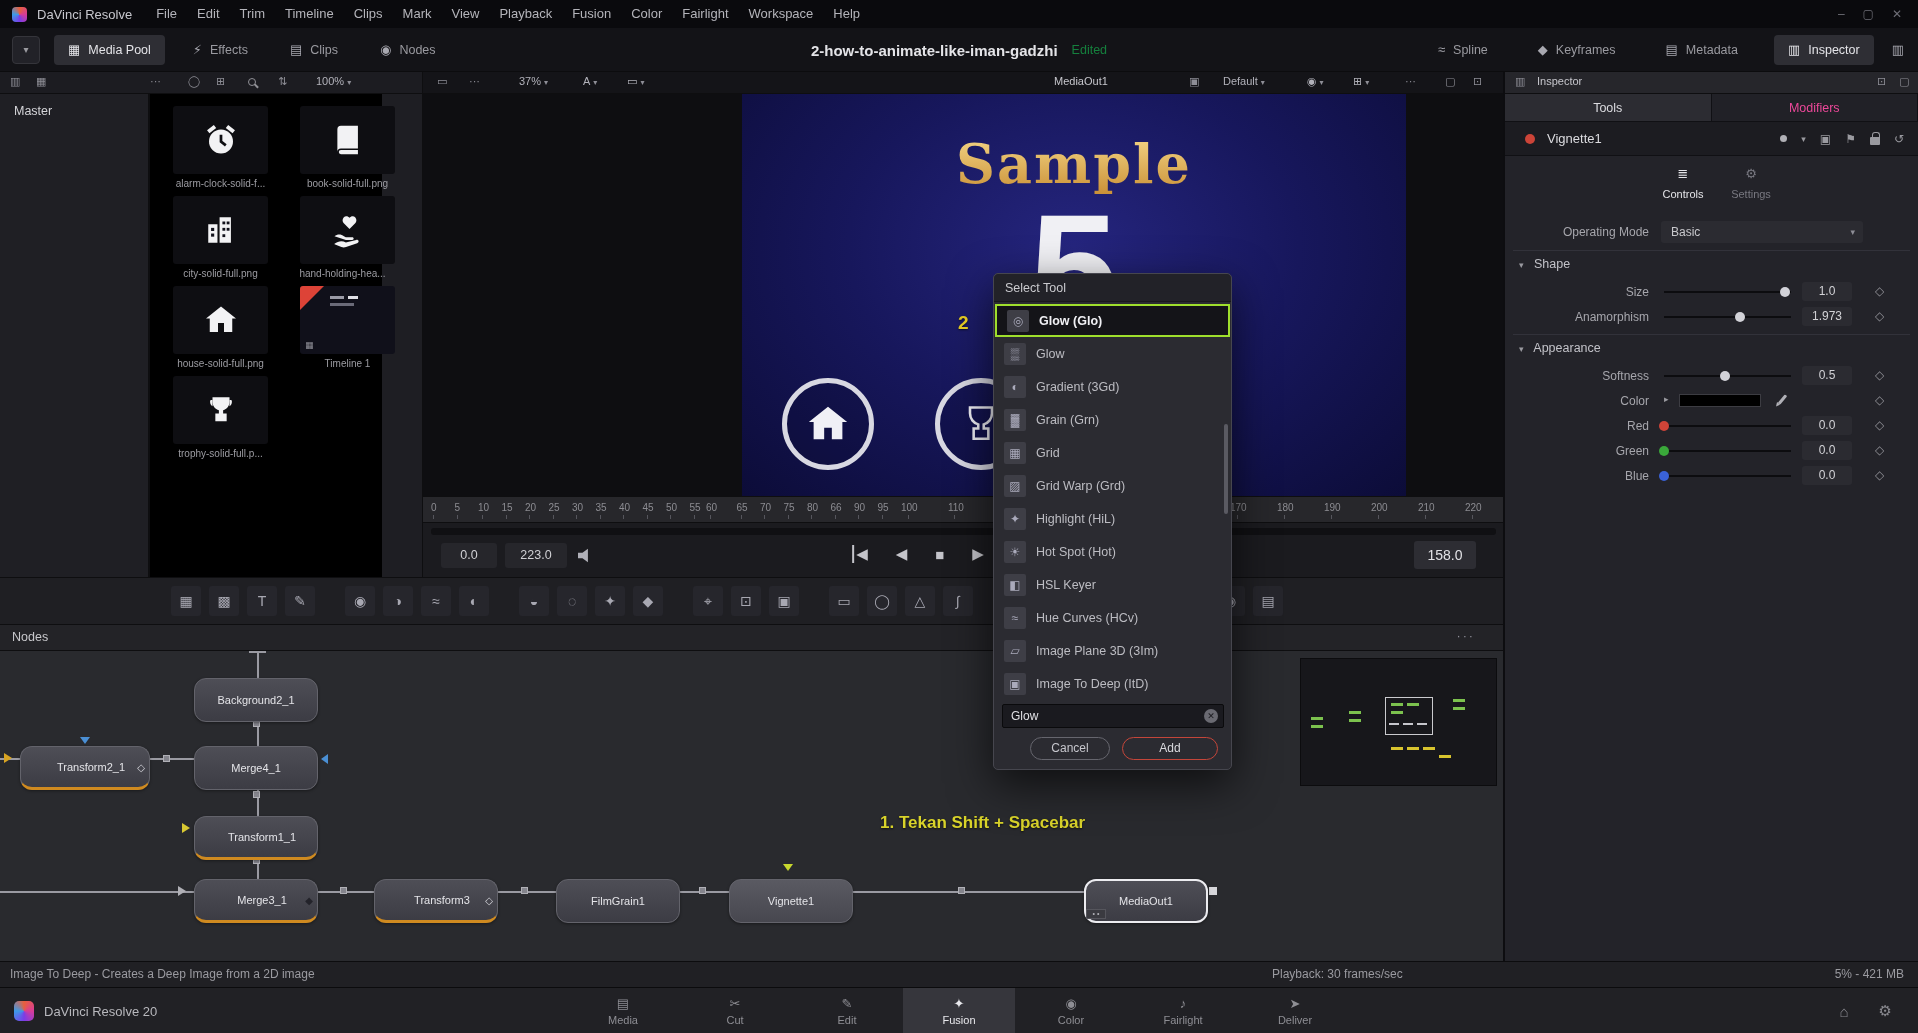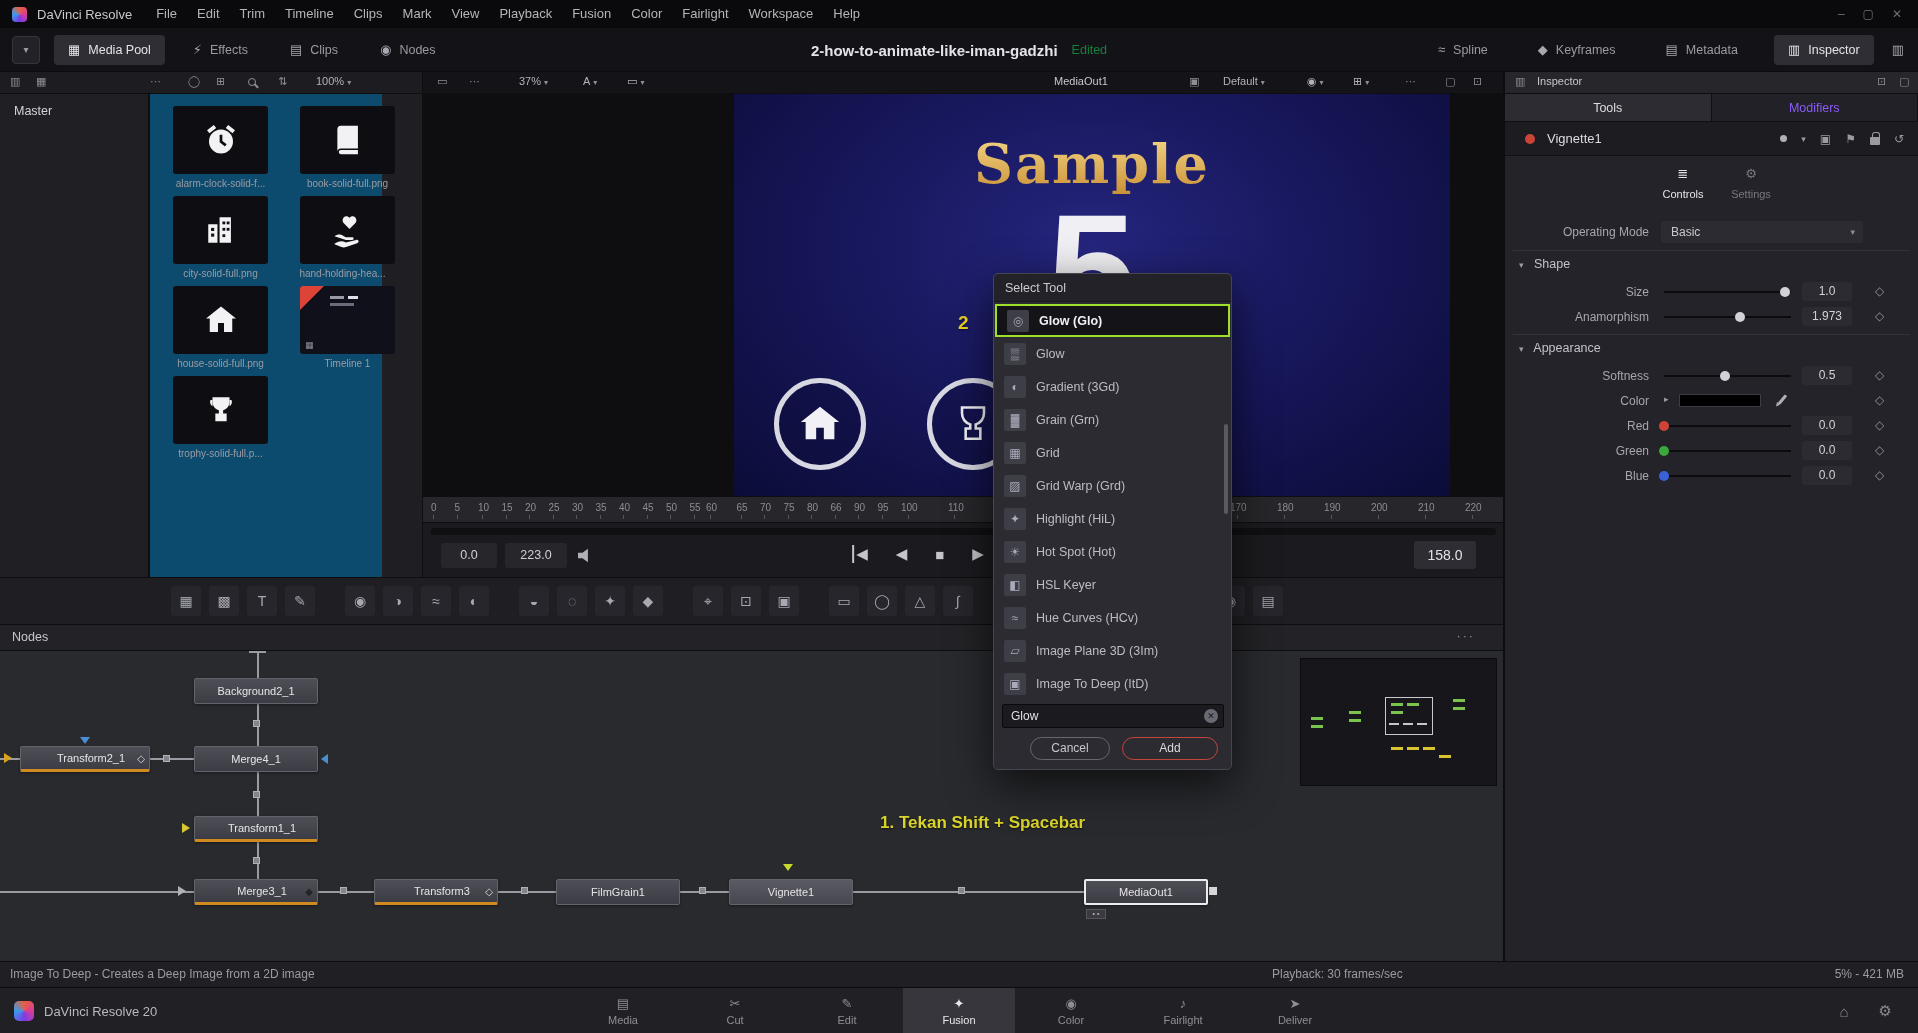--- a/index.html
+++ b/index.html
@@ -48,35 +48,35 @@
   
   .bins { position:absolute; left:0; top:94px; width:150px; height:483px; background:#1f1f24;
           border-right:2px solid #0e0e10; }
   .bin-master { padding:10px 0 0 14px; font-size:12.5px; color:#d4d4d8; }
   .smartbins { position:absolute; left:0; top:358px; width:100%; border-top:1px solid #0e0e10; padding-top:8px; }
   .smartbins-title { padding-left:12px; font-size:12px; color:#96969c; }
   .bin-item { padding:9px 0 0 30px; font-size:12px; color:#b4b4ba; }
   .bin-item .chev { margin-right:6px; font-size:9px; color:#8e8e96; }
 
   
-  .grid { position:absolute; left:150px; top:94px; width:232px; height:483px; background:#0c4a6e;text-decoration:underline; }
+  .grid { position:absolute; left:150px; top:94px; width:232px; height:483px; background:#000000;text-decoration:underline; }
   .tile { position:absolute; width:95px; height:68px; background:#0e0e12; border-radius:3px;
           display:flex; align-items:center; justify-content:center; }
   .tile-label { position:absolute; width:125px; text-align:center; font-size:10px; color:#9c9ca2;
                 white-space:nowrap; overflow:hidden; }
   .tl-thumb { position:relative; background:#10101a; overflow:hidden; }
   .tl-corner { position:absolute; left:0; top:0; width:0; height:0;
                border-top:24px solid #dd4337; border-right:24px solid transparent; }
   .tl-bar { position:absolute; background:#9a9aa6; height:3px; }
   .tl-grid-ico { position:absolute; left:5px; bottom:4px; font-size:9px; color:#8e8e96; }
 
   
   .viewer { position:absolute; left:422px; top:94px; width:1081px; height:402px; background:#0e0e11;
             border-left:1px solid #0e0e10; }
-  .vimg { position:absolute; left:311px; top:0; width:716px; height:402px;
+  .vimg { position:absolute; left:319px; top:0; width:664px; height:402px;
           background:radial-gradient(ellipse at 50% 38%, #25257e 0%, #17175c 48%, #0c0c38 100%); }
   .sample { position:absolute; left:0; top:38px; width:100%; text-align:center;
             font-family:"DejaVu Serif","Liberation Serif",serif; font-size:54px; font-weight:bold; letter-spacing:2px;
             background:linear-gradient(#f6d98a,#c98f35); -webkit-background-clip:text; background-clip:text;
             color:transparent; }
   .bignum { position:absolute; left:0; top:84px; width:100%; text-align:center;
             font-size:160px; font-weight:bold; color:#f0f0f4; }
   .vcircle { position:absolute; width:92px; height:92px; border:5px solid #d8d8e2; border-radius:50%;
              background:rgba(10,10,50,.25); display:flex; align-items:center; justify-content:center; }
 
@@ -108,22 +108,22 @@
              display:flex; align-items:center; justify-content:center; font-size:14px; color:#a8a8b2; }
   .ft-icon:first-child { margin-left:171px; }
   .ft-gap { margin-left:30px; }
 
   
   .nodes-hdr { position:absolute; left:0; top:625px; width:1503px; height:26px; background:#232327;
                border-bottom:1px solid #0e0e10; font-size:12.5px; color:#c8c8cc; }
   .nodes-hdr .title { position:absolute; left:12px; top:5px; }
   .nodes-hdr .more { position:absolute; right:28px; top:4px; color:#90909a; letter-spacing:2px; }
   .graph { position:absolute; left:0; top:651px; width:1503px; height:310px; background:#292a2e; }
-  .fnode { position:absolute; width:124px; height:26px; background:linear-gradient(#4e4e56,#3c3c44);
-           border:1px solid #63636b; border-radius:2px; display:flex; align-items:center; justify-content:center;
+  .fnode { position:absolute; width:124px; height:44px; background:linear-gradient(#4e4e56,#3c3c44);
+           border:1px solid #63636b; border-radius:12px; display:flex; align-items:center; justify-content:center;
            font-size:11px; color:#e4e4e8; z-index:3; box-shadow:0 1px 3px rgba(0,0,0,.4); }
   .fnode.u-amber { border-bottom:3px solid #cf8a20;padding-left:12px; }
   .fnode.lighter { background:linear-gradient(#5a5a62,#47474f); }
   .fnode.selected { border:2px solid #ececf0; }
   .node-dia { position:absolute; right:4px; font-size:10px; color:#d8d8de; }
   .node-dia-dark { position:absolute; right:4px; font-size:10px; color:#23232a; }
   .nline { position:absolute; background:#9a9aa2; z-index:1; }
   .nline.h { height:2px; } .nline.v { width:2px; }
   .nsq { position:absolute; width:7px; height:7px; background:#84848c; border:1px solid #b0b0b6; z-index:2; }
   .tri { position:absolute; width:0; height:0; z-index:2; }
@@ -136,21 +136,21 @@
             border:1px solid #0c0c0e; }
   .dash { position:absolute; height:3px; width:12px; }
   .dash.g { background:#7cc24e; } .dash.y { background:#d8c42e; } .dash.w { background:#c6c6cc; height:2px; width:10px; }
   .kfbox { position:absolute; left:84px; top:38px; width:48px; height:38px; border:1px solid #cacace; }
 
   
   .inspector { position:absolute; left:1503px; top:94px; width:415px; height:867px; background:#232329;
                border-left:2px solid #0d0d10; }
   .insp-tabs { position:absolute; left:0; top:0; width:100%; height:28px; display:flex;
                border-bottom:1px solid #101014; background:#212127; }
-  .insp-tab { flex:1; text-align:center; line-height:28px; font-size:12.5px; color:#8b5cf6;
+  .insp-tab { flex:1; text-align:center; line-height:28px; font-size:12.5px; color:#ec4899;
               border-right:1px solid #101014; }
   .insp-tab.active { background:#2c2c32; color:#dcdce0; }
   .insp-node-row { position:absolute; left:0; top:28px; width:100%; height:34px; background:#1c1c21;
                    border-bottom:1px solid #101014; display:flex; align-items:center; }
   .red-dot { width:10px; height:10px; border-radius:50%; background:#cc4438; margin-left:20px; }
   .insp-node-name { margin-left:12px; font-size:13px; color:#dcdce0; }
   .insp-node-icons { margin-left:auto; display:flex; align-items:center; gap:14px; padding-right:14px;
                      color:#9a9aa0; font-size:12px; }
   .ver-dot { width:7px; height:7px; border-radius:50%; background:#b0b0b6; }
   .chev-sm { font-size:9px; }

